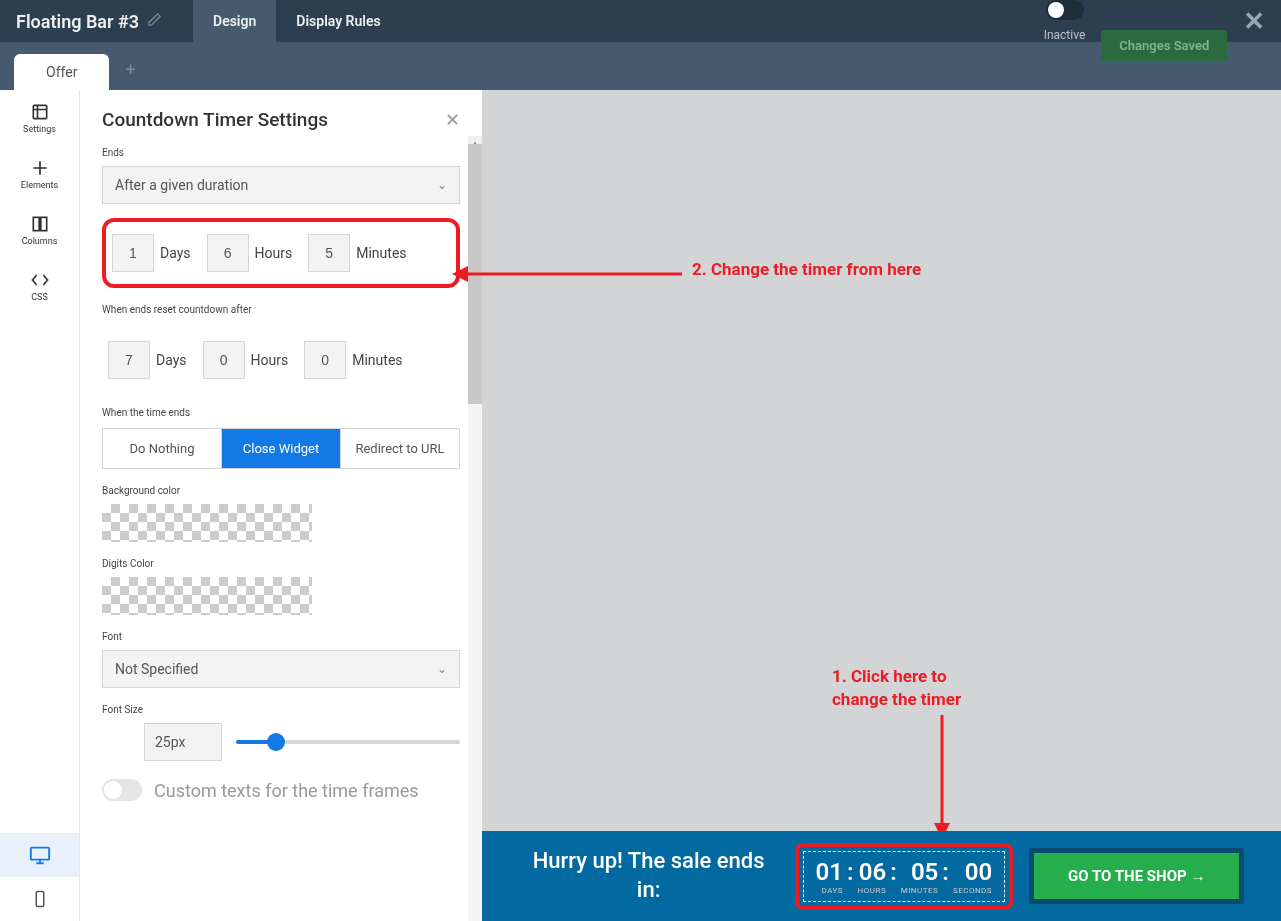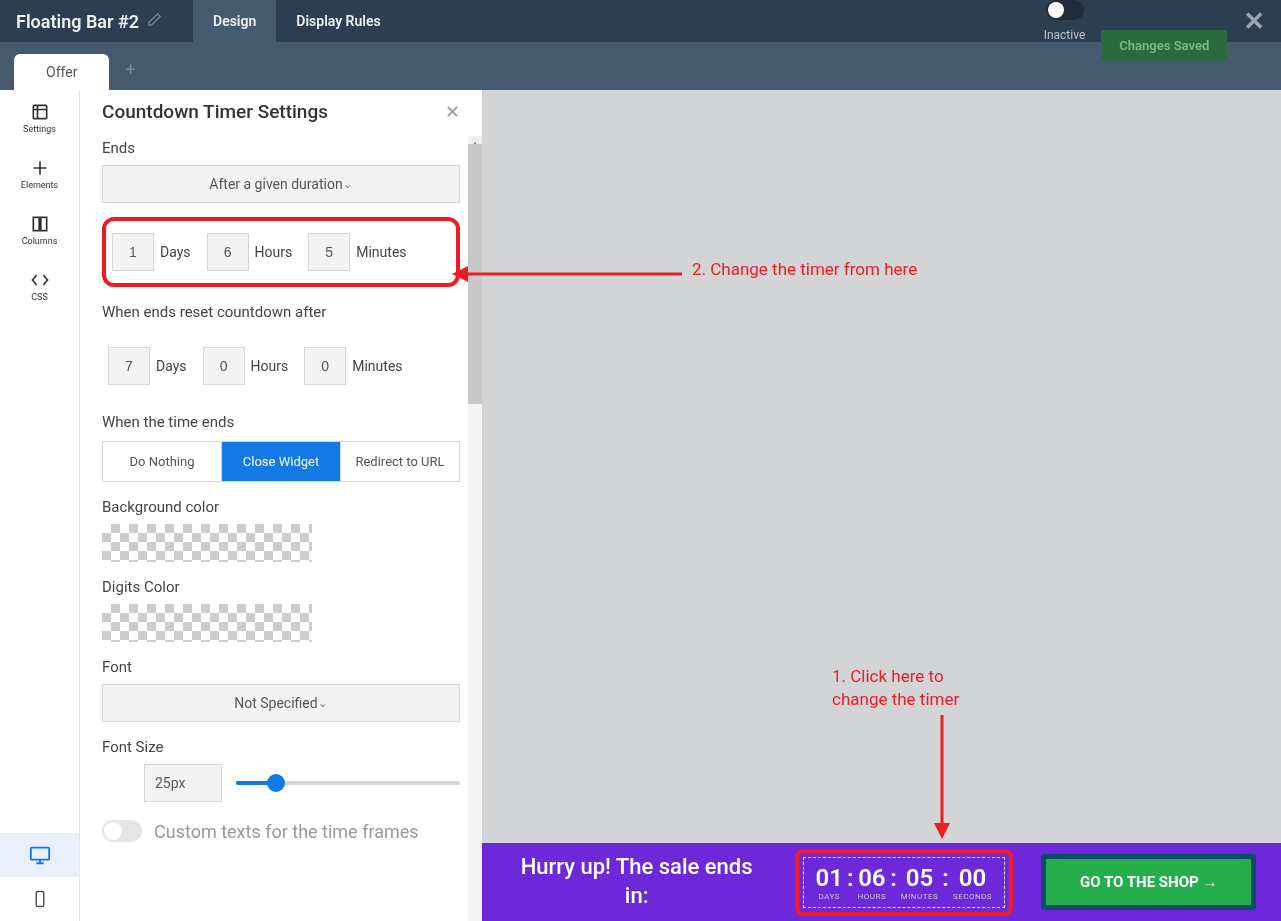--- a/index.html
+++ b/index.html
@@ -24,63 +24,63 @@
 .rail { width: 80px; background: #fff; border-right: 1px solid #e5e5e5; display: flex; flex-direction: column; }
 .rail-item { height: 56px; display: flex; flex-direction: column; align-items: center; justify-content: center; font-size: 9px; color: #333; cursor: pointer; }
 .rail-item svg { margin-bottom: 2px; }
 .rail-bottom { margin-top: auto; }
 .rail-device { height: 44px; display: flex; align-items: center; justify-content: center; cursor: pointer; }
 .rail-device.active { background: #e8f0fb; }
 .settings-panel { width: 402px; background: #fff; position: relative; }
 .scrollbar-track { position: absolute; right: 0; top: 54px; width: 14px; bottom: 0; background: #f5f5f5; }
 .scrollbar-thumb { position: absolute; right: 0; top: 54px; width: 14px; height: 260px; background: #c8c8c8; }
 .scrollbar-arrow { position: absolute; right: 0; width: 14px; height: 14px; background: #f0f0f0; display: flex; align-items: center; justify-content: center; font-size: 8px; color: #888; }
-.panel-content { padding: 10px 22px; }
+.panel-content { padding: 18px 22px; }
 .panel-title-row { display: flex; align-items: center; justify-content: space-between; margin-bottom: 16px; }
 .panel-title { font-size: 19px; font-weight: 500; color: #333; }
 .panel-close { font-size: 18px; color: #999; cursor: pointer; }
-.field-label { font-size: 15px; color: #444; margin-bottom: 8px; margin-top: 16px; }
-.select-box { border: 1px solid #d5d5d5; background: #f3f3f3; padding: 10px 12px; display: flex; justify-content: center; align-items: center; font-size: 14px; color: #555; cursor: pointer; }
+.field-label { font-size: 10px; color: #444; margin-bottom: 8px; margin-top: 16px; }
+.select-box { border: 1px solid #d5d5d5; background: #f3f3f3; padding: 10px 12px; display: flex; justify-content: space-between; align-items: center; font-size: 14px; color: #555; cursor: pointer; }
 .chevron { font-size: 12px; color: #888; }
 .duration-row { display: flex; gap: 6px; align-items: center; margin-top: 14px; padding: 12px 6px; }
 .duration-row.highlighted { border: 4px solid #ed1c24; border-radius: 12px; }
 .num-input { width: 42px; height: 38px; border: 1px solid #d5d5d5; background: #f3f3f3; text-align: center; font-size: 14px; color: #555; }
 .dur-label { font-size: 14px; color: #444; margin-right: 10px; }
 .button-group { display: flex; border: 1px solid #d5d5d5; margin-top: 10px; }
 .btn-option { flex: 1; padding: 12px 8px; text-align: center; font-size: 13px; color: #555; cursor: pointer; border-right: 1px solid #d5d5d5; }
 .btn-option:last-child { border-right: none; }
 .btn-option.active { background: #1379e6; color: #fff; }
 .checker-swatch { width: 210px; height: 38px; margin-top: 8px; background-image: repeating-conic-gradient(#ccc 0 25%, #fff 0 50%); background-size: 18px 18px; cursor: pointer; }
 .slider-row { display: flex; align-items: center; gap: 14px; margin-top: 8px; }
 .slider-val-box { width: 78px; height: 38px; border: 1px solid #d5d5d5; background: #f3f3f3; display: flex; align-items: center; padding: 0 10px; font-size: 14px; color: #555; margin-left: 42px; }
 .slider-track { flex: 1; height: 4px; background: #d5d5d5; position: relative; border-radius: 2px; }
 .slider-fill { position: absolute; left: 0; top: 0; bottom: 0; width: 18%; background: #1379e6; border-radius: 2px; }
 .slider-knob { position: absolute; left: 18%; top: 50%; transform: translate(-50%, -50%); width: 18px; height: 18px; background: #1379e6; border-radius: 50%; }
 .toggle-row { display: flex; align-items: center; gap: 12px; margin-top: 18px; }
 .small-toggle { width: 40px; height: 22px; background: #e5e5e5; border-radius: 11px; position: relative; cursor: pointer; }
 .small-toggle-knob { width: 18px; height: 18px; background: #fff; border-radius: 50%; position: absolute; top: 2px; left: 2px; }
 .toggle-text { font-size: 18px; color: #999; }
 .preview-area { flex: 1; background: #d3d4d6; position: relative; }
-.preview-bar { position: absolute; bottom: 0; left: 0; right: 0; height: 78px; background: #6d28d9; display: flex; align-items: center; justify-content: center; gap: 28px; padding: 0 20px; }
+.preview-bar { position: absolute; bottom: 0; left: 0; right: 0; height: 90px; background: #0369a1; display: flex; align-items: center; justify-content: center; gap: 16px; padding: 0 20px; }
 .preview-text { color: #fff; font-size: 22px; font-weight: 500; text-align: center; max-width: 260px; line-height: 1.3; }
 .timer-box { border: 4px solid #ed1c24; border-radius: 8px; padding: 4px; }
 .timer-inner { border: 1px dashed #fff; padding: 6px 12px; display: flex; align-items: flex-start; gap: 4px; }
-.timer-unit { text-align: center; }
+.timer-unit { text-align: right; }
 .timer-num { font-size: 24px; color: #fff; font-weight: 600; }
 .timer-sub { font-size: 8px; color: #ccc; letter-spacing: 0.5px; }
 .timer-colon { font-size: 24px; color: #fff; font-weight: 600; }
 .shop-btn { background: #27ae4c; color: #fff; padding: 14px 34px; font-size: 15px; font-weight: 700; border-radius: 3px; cursor: pointer; border: 5px solid #0c4a6e; }
-.annotation { position: absolute; color: #ed1c24; font-size: 17px; font-weight: 400; line-height: 1.35; }
+.annotation { position: absolute; color: #ed1c24; font-size: 17px; font-weight: 700; line-height: 1.35; }
 .arrow-svg { position: absolute; }
 </style>
 </head>
 <body>
 
 <div class="top-header">
-  <span class="app-title">Floating Bar #2</span>
+  <span class="app-title">Floating Bar #3</span>
   <span class="edit-icon">
     <svg width="15" height="15" viewBox="0 0 24 24" fill="none" stroke="currentColor" stroke-width="2">
         <path d="M17 3l4 4L7 21H3v-4L17 3z"></path>
       </svg>
   </span>
   <div class="header-tabs">
     <div class="header-tab active">Design</div>
     <div class="header-tab">Display Rules</div>
   </div>
   <div class="header-right">

